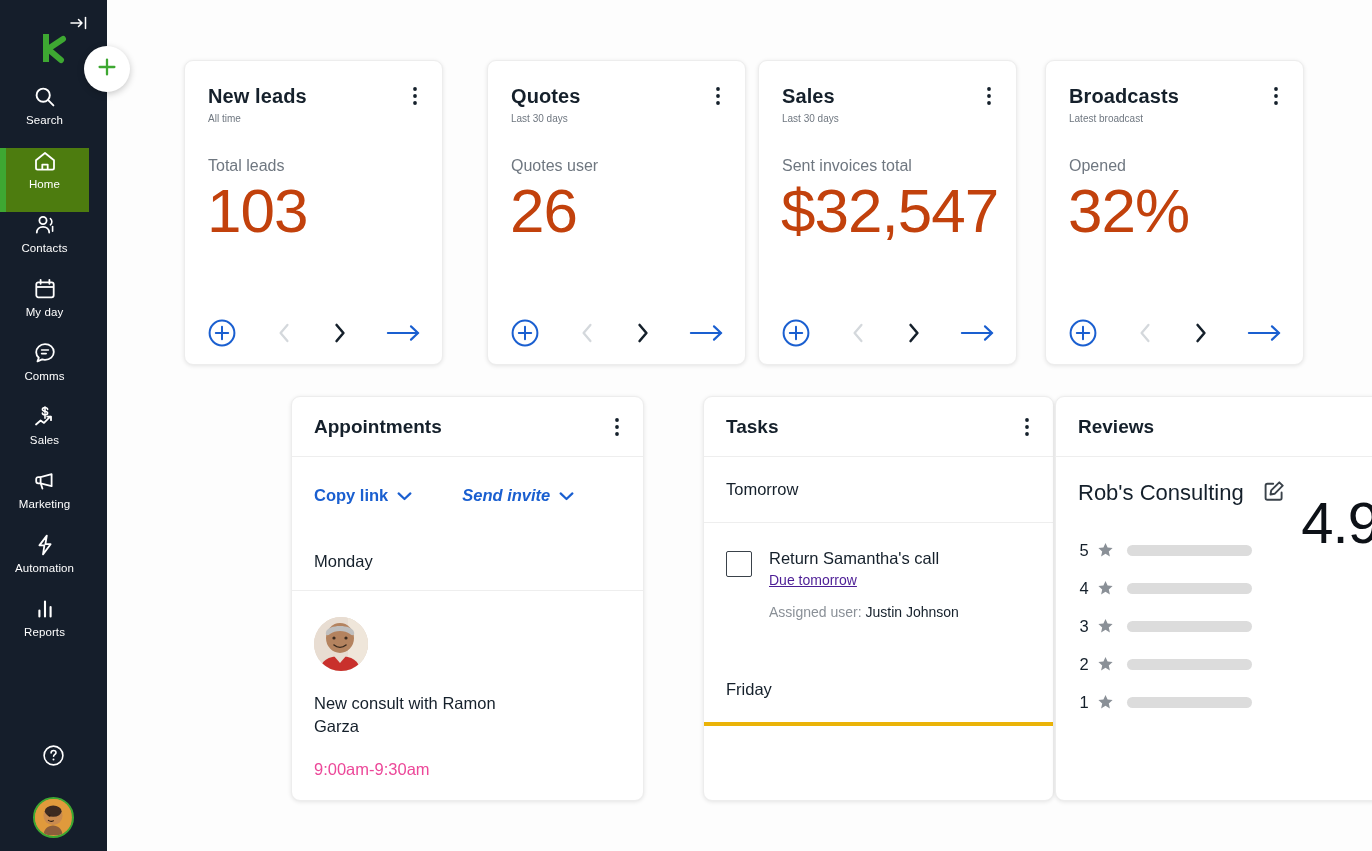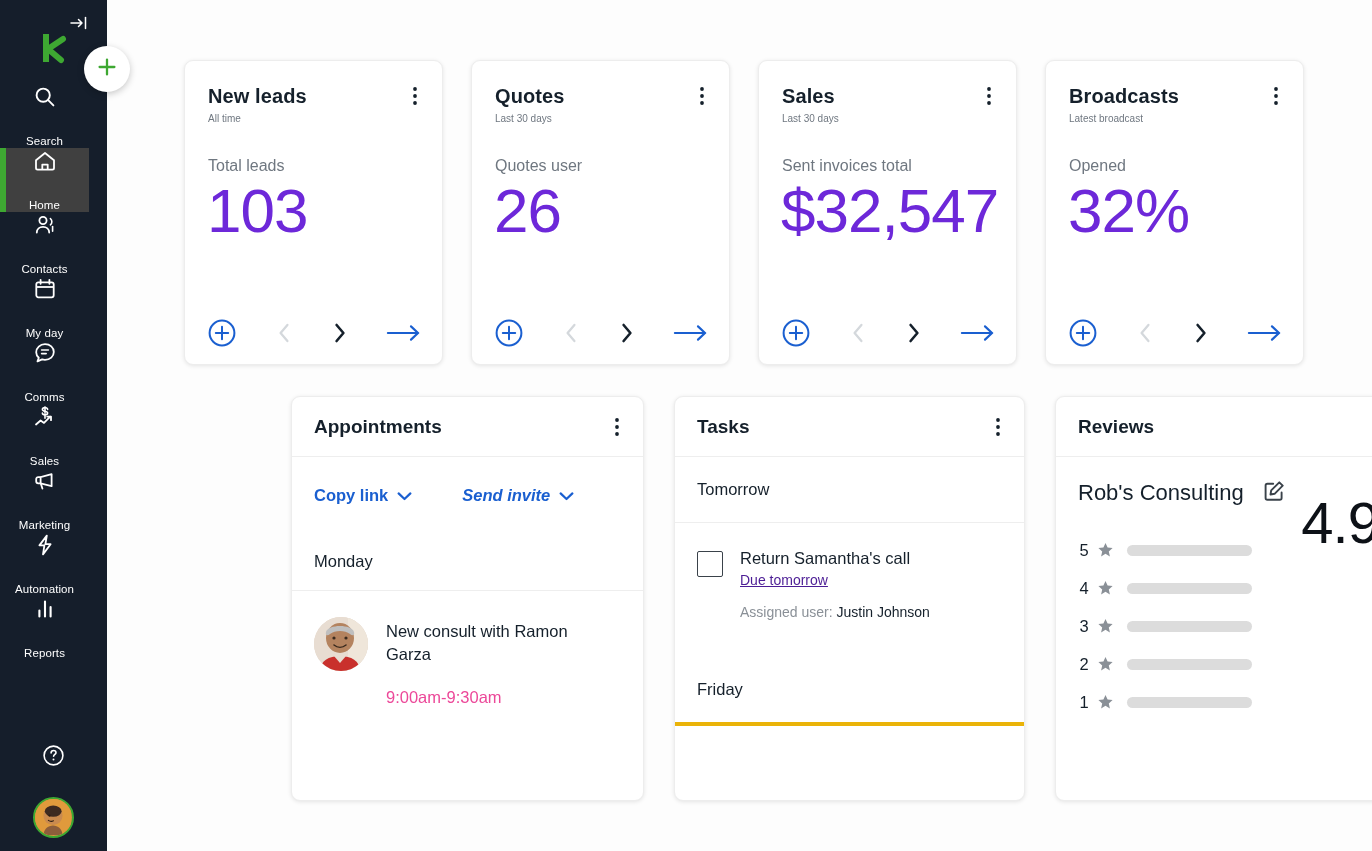--- a/index.html
+++ b/index.html
@@ -26,24 +26,24 @@
     display: flex; align-items: center; justify-content: center;
     cursor: pointer;
   }
   .brand-logo {
     margin-top: 26px; width: 44px; height: 44px;
     display: flex; align-items: center; justify-content: center;
   }
   .nav-list { margin-top: 14px; width: 107px; }
   .nav-item {
     position: relative; width: 89px; height: 64px;
-    display: flex; flex-direction: column; align-items: center; justify-content: space-between;
+    display: flex; flex-direction: column; align-items: center; justify-content: flex-start;
     gap: 4px; cursor: pointer; color: #ffffff;
   }
-  .nav-item.active { background: #404040; }
+  .nav-item.active { background: #4d7c0f; }
   .nav-item.active::before {
     content: ""; position: absolute; left: 0; top: 0; bottom: 0;
     width: 6px; background: #3EA832;
   }
   .nav-icon { width: 26px; height: 26px; display: block; }
   .nav-label {
     font-size: 11.5px; color: #ffffff; letter-spacing: .1px;
     line-height: 13px; text-align: center;
   }
   .nav-spacer { flex: 1 1 auto; }
@@ -87,21 +87,21 @@
   
   .metric-card { top: 60px; width: 259px; height: 305px; }
   .mc-head {
     display: flex; align-items: flex-start; justify-content: space-between;
     padding: 24px 18px 0 23px;
   }
   .mc-title { font-size: 20px; font-weight: bold; color: #15202B; letter-spacing: .1px; }
   .mc-sub { font-size: 10px; color: #6F7780; padding: 5px 0 0 23px; }
   .mc-metric-label { font-size: 16px; color: #6F7780; padding: 33px 0 0 23px; }
   .mc-value {
-    font-size: 62px; color: #6d28d9; padding: 0 0 0 22px;
+    font-size: 62px; color: #c2410c; padding: 0 0 0 22px;
     line-height: 72px; letter-spacing: -1px; font-weight: normal;
   }
   .mc-foot {
     position: absolute; left: 0; right: 0; bottom: 16px;
     display: flex; align-items: center; padding: 0 20px 0 22px; gap: 0;
   }
   .ico-btn { cursor: pointer; display: flex; align-items: center; justify-content: center; }
   .f-plus  { width: 30px; height: 30px; }
   .f-prev  { width: 30px; height: 30px; margin-left: 32px; }
   .f-next  { width: 30px; height: 30px; margin-left: 26px; }
@@ -125,31 +125,31 @@
   }
   .ap-link {
     display: flex; align-items: center; gap: 9px;
     color: #1A5FD0; font-size: 16.5px; font-weight: bold; cursor: pointer;
   }
   .ap-link + .ap-link { margin-left: 42px; font-style: italic; }
   .ap-day {
     height: 58px; display: flex; align-items: center; padding-left: 22px;
     font-size: 16.5px; color: #15202B; border-bottom: 1px solid #EEEEEE;
   }
-  .ap-item { display: flex; padding: 26px 18px 0 22px; gap: 18px; }
+  .ap-item { display: flex; padding: 26px 18px 0 22px; gap: 18px; flex-direction: column; }
   .ap-avatar {
     width: 54px; height: 54px; border-radius: 50%; flex: 0 0 54px;
     overflow: hidden; background: #E3D4C6; position: relative;
   }
   .ap-body { padding-top: 3px; }
   .ap-name { font-size: 16.5px; color: #15202B; line-height: 23px; max-width: 218px; }
   .ap-time { font-size: 16.5px; color: #ec4899; margin-top: 22px; }
 
   
-  #card-tasks { left: 567px; width: 351px; }
+  #card-tasks { left: 596px; width: 351px; }
   .tk-day {
     height: 66px; display: flex; align-items: center; padding-left: 22px;
     font-size: 16.5px; color: #15202B; border-bottom: 1px solid #EEEEEE;
   }
   .tk-row { display: flex; padding: 26px 16px 0 22px; gap: 17px; }
   .tk-check {
     width: 26px; height: 26px; flex: 0 0 26px;
     border: 1.6px solid #3A424A; border-radius: 2px; background: #fff; cursor: pointer;
     margin-top: 2px;
   }
@@ -364,21 +364,21 @@
             </svg>
         </span>
         <span class="ico-btn f-go">
           <svg width="38" height="20" viewBox="0 0 38 20" fill="none">
               <path d="M2 10h32M26.4 3l7.4 7-7.4 7" stroke="#1A5FD0" stroke-width="2.3" stroke-linecap="round" stroke-linejoin="round"></path>
             </svg>
         </span>
       </div>
     </section>
 
-    <section class="card metric-card" style="left:364px">
+    <section class="card metric-card" style="left:380px">
       <div class="mc-head">
         <span class="mc-title">Quotes</span>
         <span class="kebab">
           <svg width="4" height="18" viewBox="0 0 4 18">
               <circle cx="2" cy="2" r="1.9" fill="#15202B"></circle>
               <circle cx="2" cy="9" r="1.9" fill="#15202B"></circle>
               <circle cx="2" cy="16" r="1.9" fill="#15202B"></circle>
             </svg>
         </span>
       </div>

